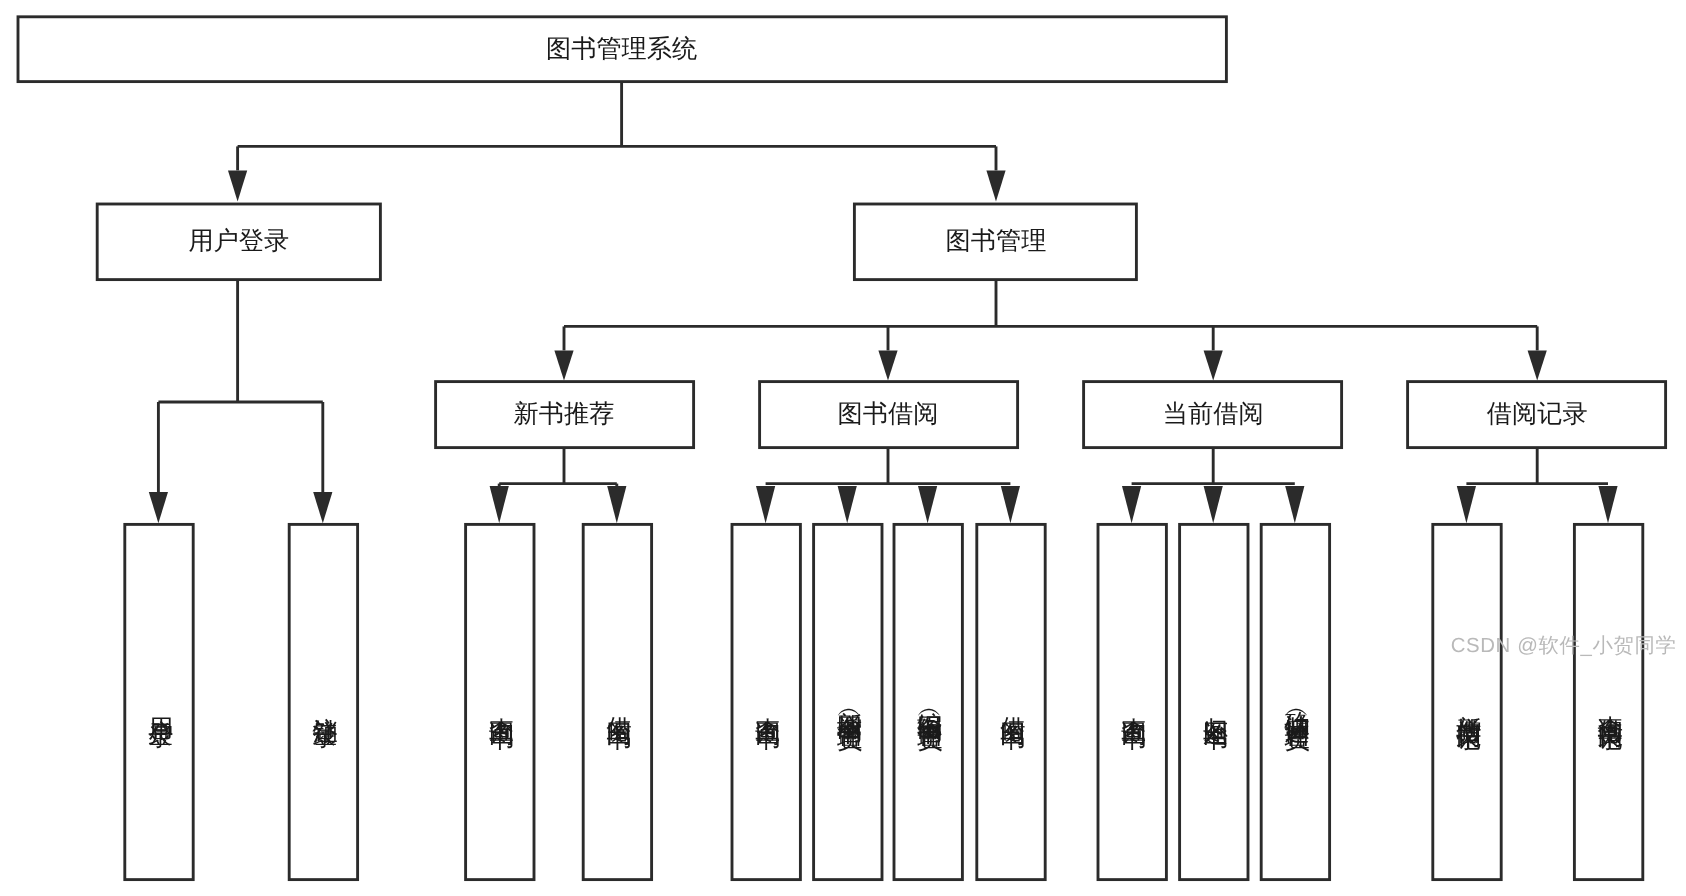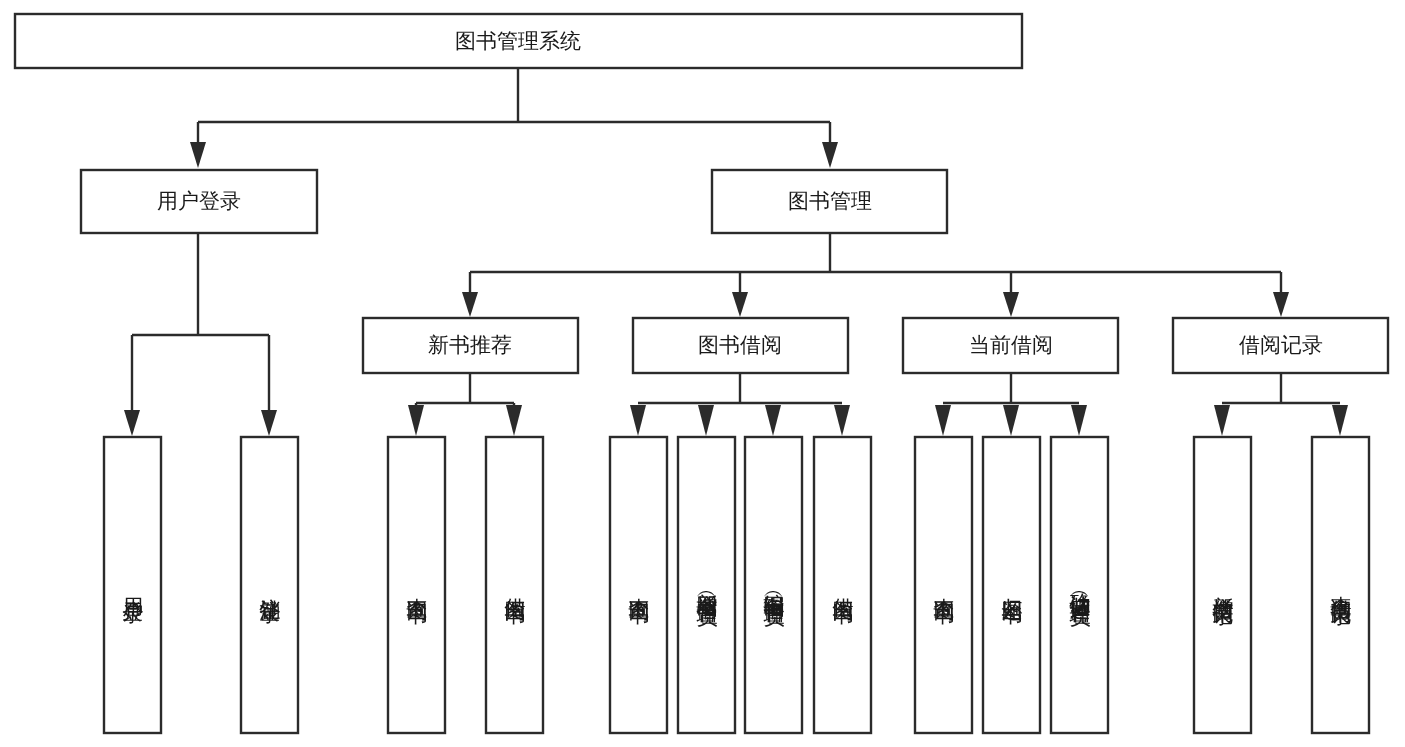--- a/index.html
+++ b/index.html
@@ -188,14 +188,15 @@
   <div class="leaf-label" style="left:745px; top:437px; width:57px; height:296px;">编辑图书（管理员）</div>
   <div class="leaf-label" style="left:814px; top:437px; width:57px; height:296px;">借阅图书</div>
 
   <div class="leaf-label" style="left:915px; top:437px; width:57px; height:296px;">查询图书</div>
   <div class="leaf-label" style="left:983px; top:437px; width:57px; height:296px;">归还图书</div>
   <div class="leaf-label" style="left:1051px; top:437px; width:57px; height:296px;">确认归还（管理员）</div>
 
   <div class="leaf-label" style="left:1194px; top:437px; width:57px; height:296px;">新增借阅记录</div>
   <div class="leaf-label" style="left:1312px; top:437px; width:57px; height:296px;">查询借阅记录</div>
 
+  <div class="watermark">CSDN @软件_小贺同学</div>
 
 </div>
 
 </body></html>

